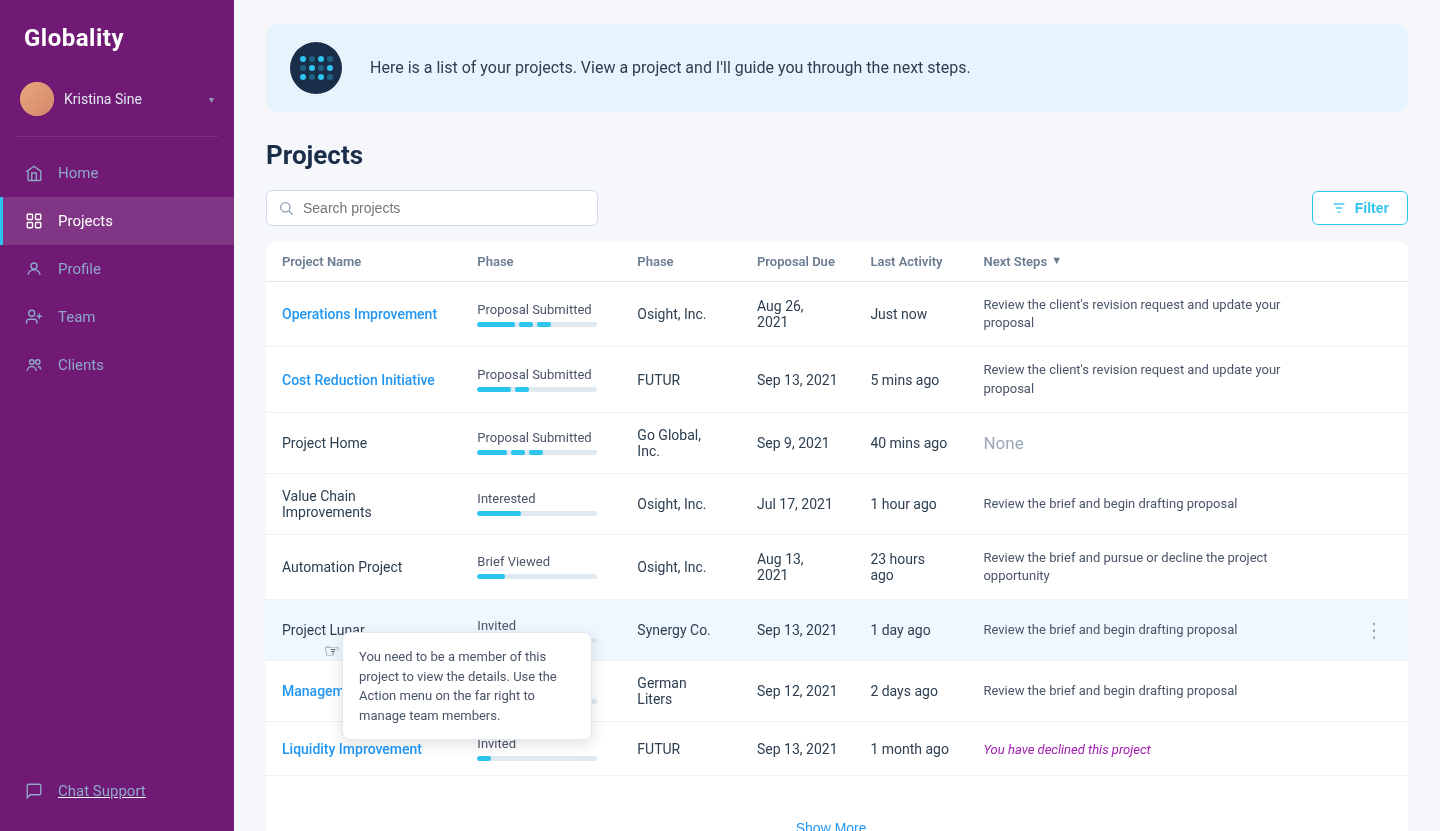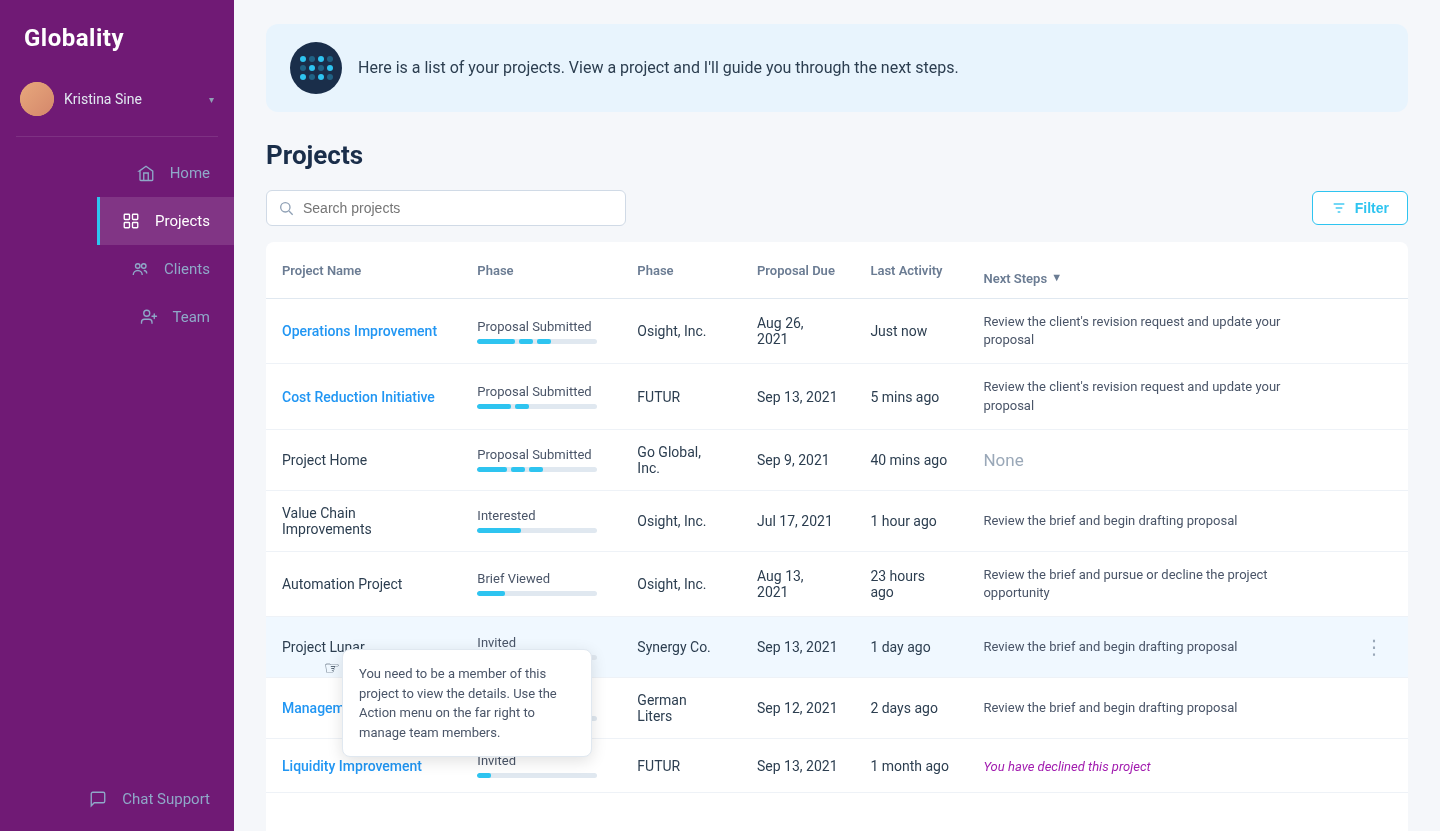--- a/index.html
+++ b/index.html
@@ -58,21 +58,20 @@
     }
     .sidebar-divider {
       height: 1px;
       background: rgba(255,255,255,0.1);
       margin: 0 16px 12px;
     }
     .sidebar-nav {
       display: flex;
       flex-direction: column;
       flex: 1;
-      align-items: flex-end;
     }
     .nav-item {
       display: flex;
       align-items: center;
       padding: 14px 24px;
       color: #8fa8c8;
       font-size: 15px;
       cursor: pointer;
       gap: 14px;
       transition: background 0.15s;
@@ -88,37 +87,38 @@
       width: 20px;
       height: 20px;
       display: flex;
       align-items: center;
       justify-content: center;
       flex-shrink: 0;
     }
     .nav-icon svg { width: 18px; height: 18px; fill: none; stroke: currentColor; stroke-width: 1.8; }
     .sidebar-bottom {
       margin-top: auto;
-      padding-bottom: 8px;
+      padding-bottom: 16px;
+      text-decoration: underline;
     }
 
     
     .main {
       flex: 1;
       overflow-y: auto;
       padding: 24px 32px;
       background: #f5f7fa;
       position: relative;
     }
 
     
     .bot-message {
       display: flex;
       align-items: center;
-      gap: 16px;
+      gap: 28px;
       background: #e8f4fd;
       border-radius: 12px;
       padding: 18px 24px;
       margin-bottom: 28px;
     }
     .bot-avatar {
       width: 52px;
       height: 52px;
       border-radius: 50%;
       background: #1a2e4a;
@@ -155,21 +155,21 @@
 
     
     .search-filter-row {
       display: flex;
       align-items: center;
       justify-content: space-between;
       margin-bottom: 16px;
     }
     .search-wrapper {
       position: relative;
-      width: 360px;
+      width: 332px;
     }
     .search-icon-wrap {
       position: absolute;
       left: 12px;
       top: 50%;
       transform: translateY(-50%);
       color: #8fa0b5;
       display: flex;
     }
     .search-input {
@@ -212,21 +212,20 @@
       padding: 12px 16px;
       font-size: 13px;
       font-weight: 600;
       color: #6b7c93;
       white-space: nowrap;
     }
     .th-nextsteps {
       display: flex;
       align-items: flex-start;
       gap: 4px;
-      margin-top: 17px;
     }
     .projects-table td {
       padding: 14px 16px;
       font-size: 14px;
       color: #2c3e50;
       vertical-align: middle;
       border-bottom: 1px solid #eef2f7;
     }
     .projects-table tbody tr.highlighted { background: #f0f8ff; }
     .project-link {
@@ -335,42 +334,51 @@
         <svg viewBox="0 0 24 24">
             <rect x="3" y="3" width="7" height="7" rx="1"></rect>
             <rect x="14" y="3" width="7" height="7" rx="1"></rect>
             <rect x="3" y="14" width="7" height="7" rx="1"></rect>
             <rect x="14" y="14" width="7" height="7" rx="1"></rect>
           </svg>
       </span>
       <span>Projects</span>
     </div>
 
+    <div class="nav-item">
+      <span class="nav-icon">
+        <svg viewBox="0 0 24 24">
+            <circle cx="12" cy="8" r="4"></circle>
+            <path d="M4 20c0-4 3.6-7 8-7s8 3 8 7"></path>
+          </svg>
+      </span>
+      <span>Profile</span>
+    </div>
+
+    <div class="nav-item">
+      <span class="nav-icon">
+        <svg viewBox="0 0 24 24">
+            <circle cx="9" cy="7" r="4"></circle>
+            <path d="M2 21v-2a4 4 0 014-4h6a4 4 0 014 4v2"></path>
+            <path d="M19 8v6M16 11h6" stroke-linecap="round"></path>
+          </svg>
+      </span>
+      <span>Team</span>
+    </div>
 
     <div class="nav-item">
       <span class="nav-icon">
         <svg viewBox="0 0 24 24">
             <circle cx="9" cy="8" r="3"></circle>
             <path d="M3 20c0-3.3 2.7-6 6-6s6 2.7 6 6"></path>
             <circle cx="17" cy="8" r="3"></circle>
             <path d="M17 14c1.7 0 4 1 4 4"></path>
           </svg>
       </span>
       <span>Clients</span>
-    </div>
-
-    <div class="nav-item">
-      <span class="nav-icon">
-        <svg viewBox="0 0 24 24">
-            <circle cx="9" cy="7" r="4"></circle>
-            <path d="M2 21v-2a4 4 0 014-4h6a4 4 0 014 4v2"></path>
-            <path d="M19 8v6M16 11h6" stroke-linecap="round"></path>
-          </svg>
-      </span>
-      <span>Team</span>
     </div>
     <div class="sidebar-bottom">
 
       <div class="nav-item">
         <span class="nav-icon">
           <svg viewBox="0 0 24 24">
               <path d="M21 15a2 2 0 01-2 2H7l-4 4V5a2 2 0 012-2h14a2 2 0 012 2z"></path>
             </svg>
         </span>
         <span>Chat Support</span>

